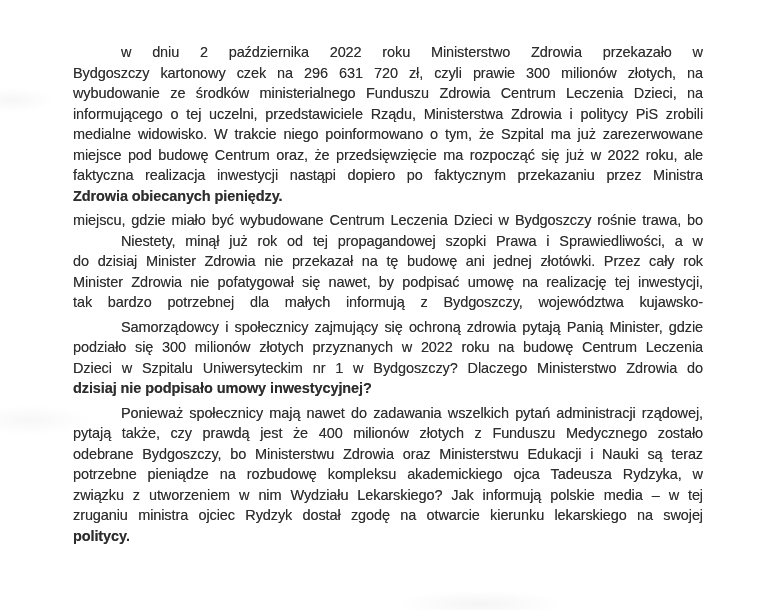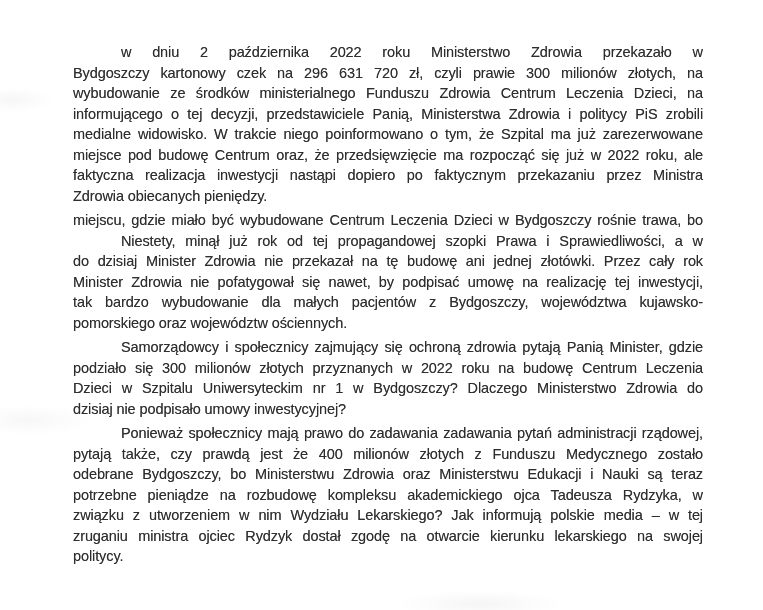--- a/index.html
+++ b/index.html
@@ -41,54 +41,54 @@
     -moz-text-align-last: justify;
     white-space: normal;
     min-height: 20.5px;
   }
   .line.first {
     text-indent: 48px;
   }
   .line.last {
     text-align: right;
     text-align-last: left;
+    font-weight: bold;
     -moz-text-align-last: left;
   }
 </style>
 </head>
 <body>
 
 <div class="page">
   <div class="letter-body" id="letter-body">
       <div class="paragraph">
         <div class="line first">w dniu 2 października 2022 roku Ministerstwo Zdrowia przekazało w</div>
         <div class="line">Bydgoszczy kartonowy czek na 296 631 720 zł, czyli prawie 300 milionów złotych, na</div>
         <div class="line">wybudowanie ze środków ministerialnego Funduszu Zdrowia Centrum Leczenia Dzieci, na</div>
-        <div class="line">informującego o tej decyzji, przedstawiciele Panią, Ministerstwa Zdrowia i politycy PiS zrobili</div>
+        <div class="line">informującego o tej uczelni, przedstawiciele Rządu, Ministerstwa Zdrowia i politycy PiS zrobili</div>
         <div class="line">medialne widowisko. W trakcie niego poinformowano o tym, że Szpital ma już zarezerwowane</div>
         <div class="line">miejsce pod budowę Centrum oraz, że przedsięwzięcie ma rozpocząć się już w 2022 roku, ale</div>
         <div class="line">faktyczna realizacja inwestycji nastąpi dopiero po faktycznym przekazaniu przez Ministra</div>
         <div class="line last">Zdrowia obiecanych pieniędzy.</div>
       </div>
       <div class="paragraph">
         <div class="line">miejscu, gdzie miało być wybudowane Centrum Leczenia Dzieci w Bydgoszczy rośnie trawa, bo</div>
         <div class="line first">Niestety, minął już rok od tej propagandowej szopki Prawa i Sprawiedliwości, a w</div>
         <div class="line">do dzisiaj Minister Zdrowia nie przekazał na tę budowę ani jednej złotówki. Przez cały rok</div>
         <div class="line">Minister Zdrowia nie pofatygował się nawet, by podpisać umowę na realizację tej inwestycji,</div>
-        <div class="line">tak bardzo wybudowanie dla małych pacjentów z Bydgoszczy, województwa kujawsko-</div>
-        <div class="line last">pomorskiego oraz województw ościennych.</div>
+        <div class="line">tak bardzo potrzebnej dla małych informują z Bydgoszczy, województwa kujawsko-</div>
       </div>
       <div class="paragraph">
         <div class="line first">Samorządowcy i społecznicy zajmujący się ochroną zdrowia pytają Panią Minister, gdzie</div>
         <div class="line">podziało się 300 milionów złotych przyznanych w 2022 roku  na budowę Centrum Leczenia</div>
         <div class="line">Dzieci w Szpitalu Uniwersyteckim nr 1 w Bydgoszczy? Dlaczego Ministerstwo Zdrowia do</div>
         <div class="line last">dzisiaj nie podpisało umowy inwestycyjnej?</div>
       </div>
       <div class="paragraph">
-        <div class="line first">Ponieważ społecznicy mają prawo do zadawania zadawania pytań administracji rządowej,</div>
+        <div class="line first">Ponieważ społecznicy mają nawet do zadawania wszelkich pytań administracji rządowej,</div>
         <div class="line">pytają także, czy prawdą jest że 400 milionów złotych z Funduszu Medycznego zostało</div>
         <div class="line">odebrane Bydgoszczy, bo Ministerstwu Zdrowia oraz Ministerstwu Edukacji i Nauki są teraz</div>
         <div class="line">potrzebne pieniądze na rozbudowę kompleksu akademickiego ojca Tadeusza Rydzyka, w</div>
         <div class="line">związku z utworzeniem w nim Wydziału Lekarskiego? Jak informują polskie media – w tej</div>
         <div class="line">zruganiu ministra ojciec Rydzyk dostał zgodę na otwarcie kierunku lekarskiego na swojej</div>
         <div class="line last">politycy.</div>
       </div>
     </div>
 </div>
 

